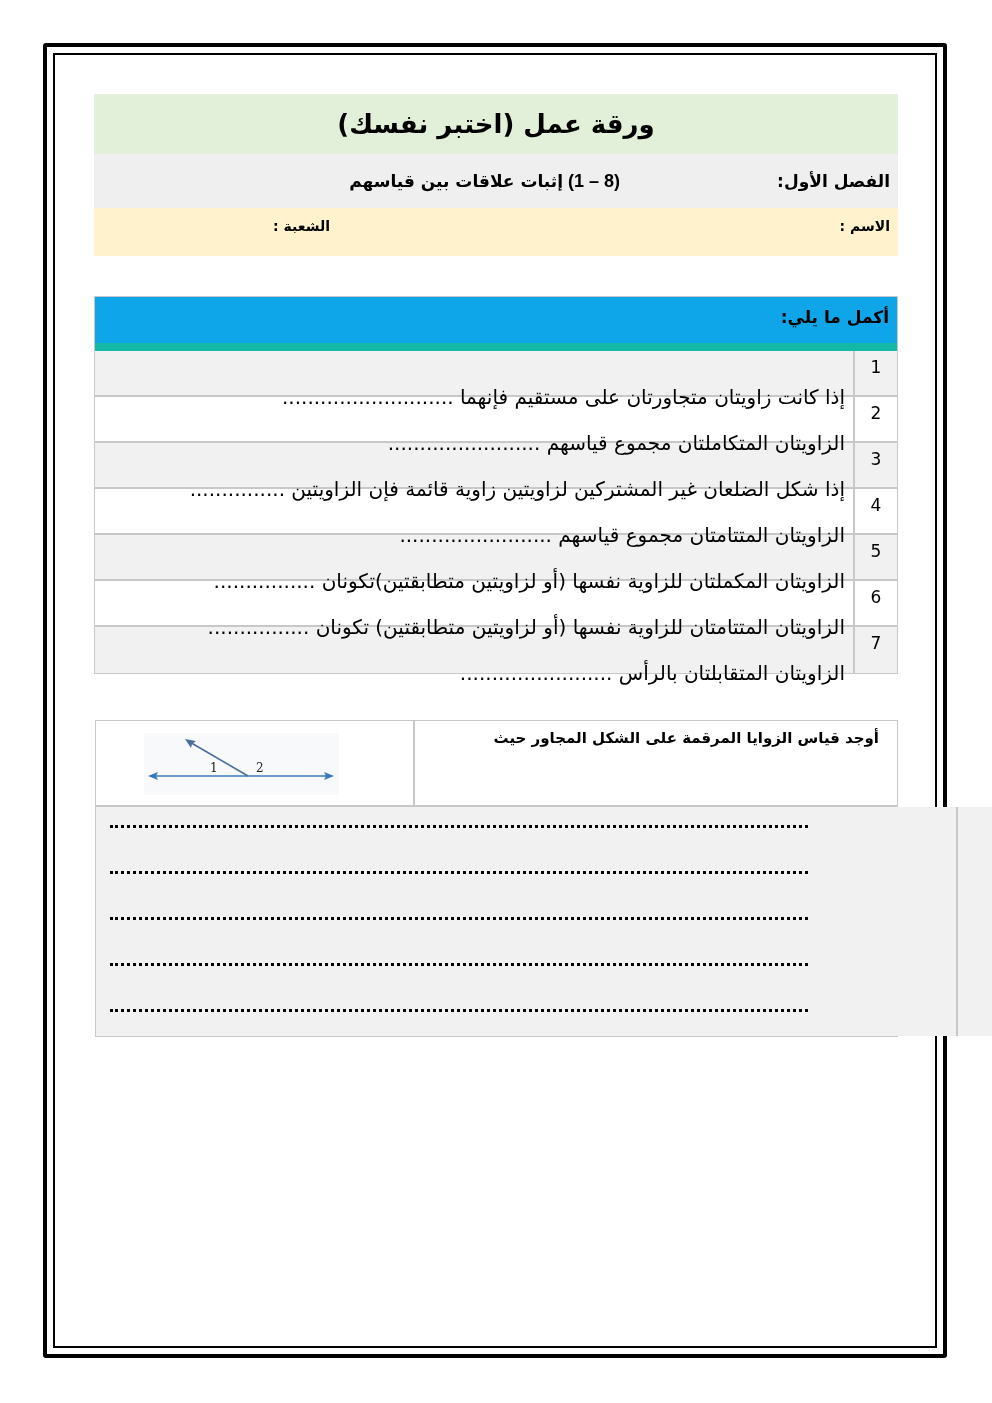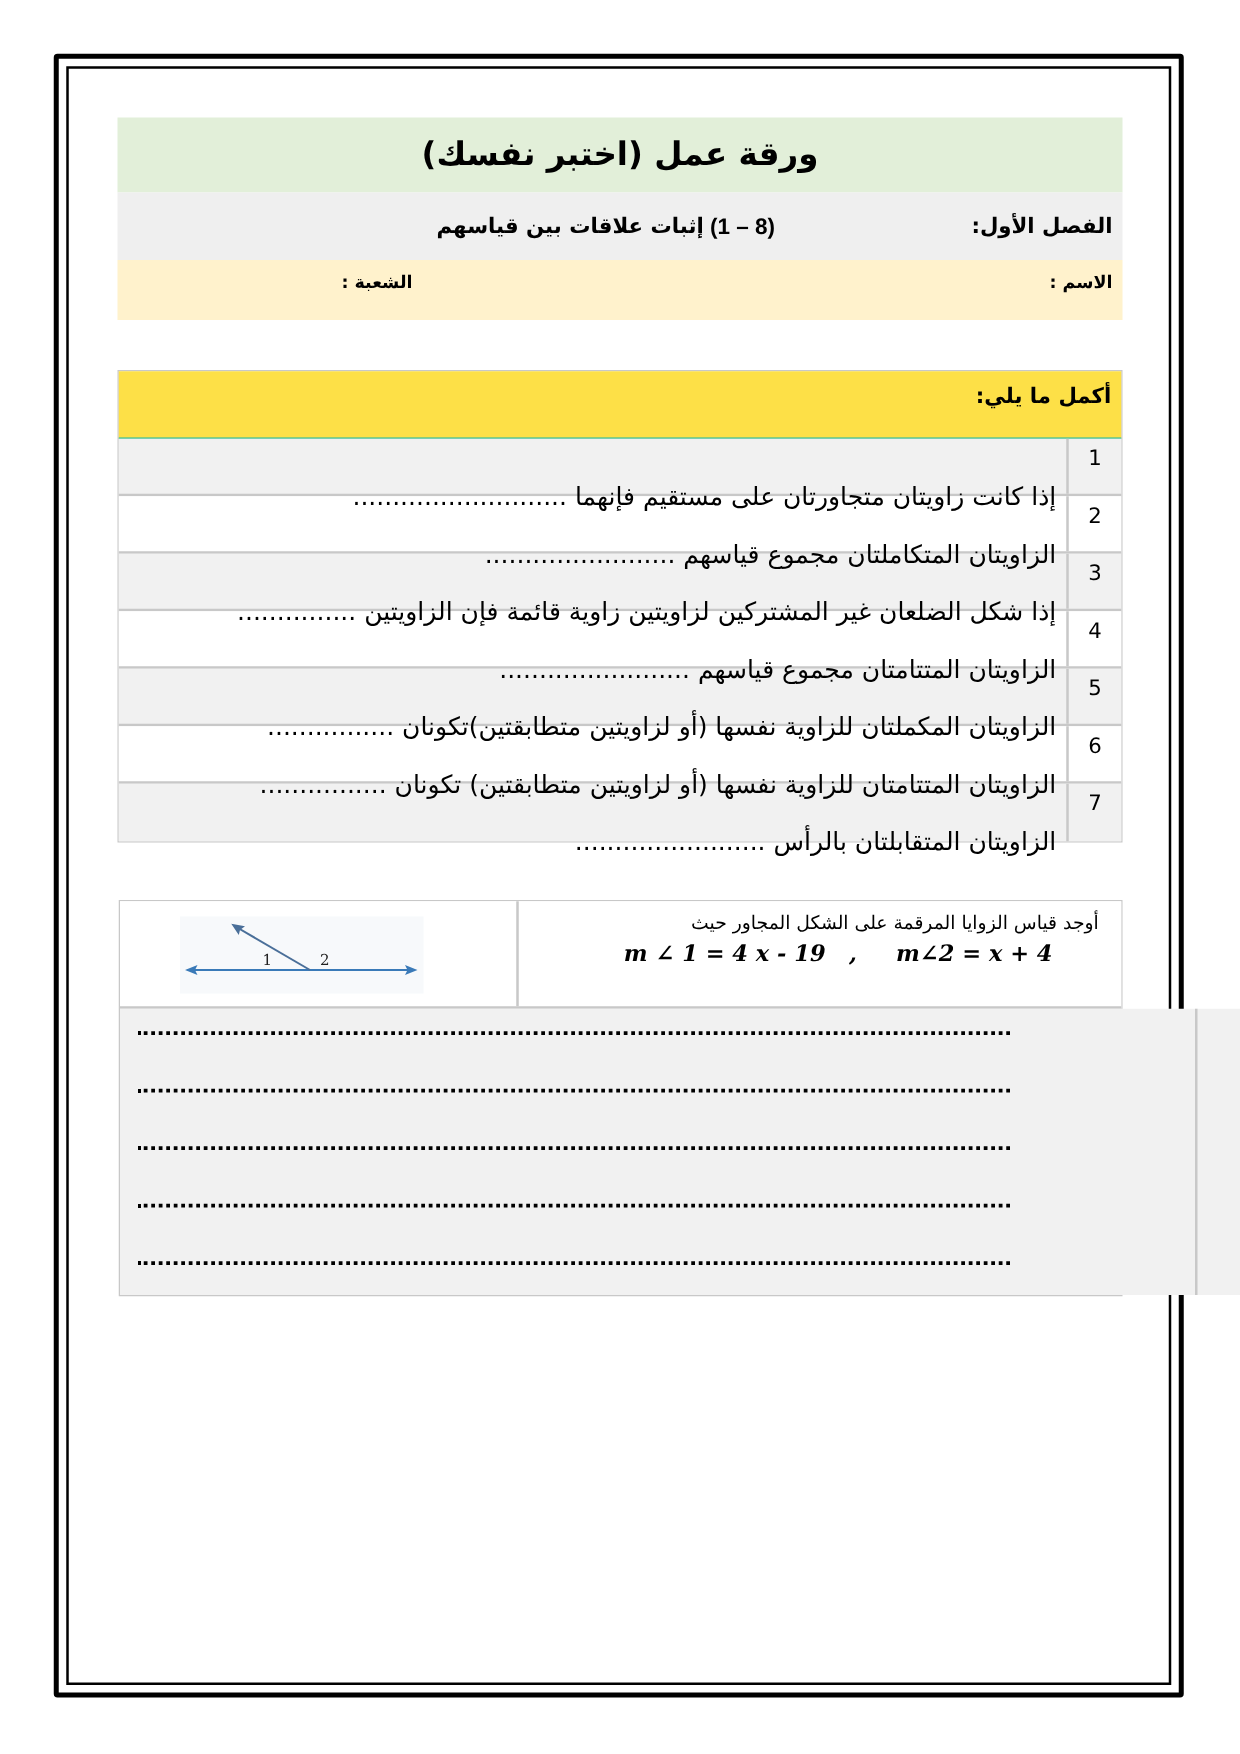--- a/index.html
+++ b/index.html
@@ -74,22 +74,22 @@
     .fill-table {
       position: absolute;
       left: 94px; top: 296px;
       width: 804px;
       border: 1px solid #c8c8c8;
       box-sizing: border-box;
       direction: rtl;
     }
     .fill-head {
       height: 54px;
-      background: #fde047;
-      border-bottom: 1px solid #14b8a6;
+      background: #0ea5e9;
+      border-bottom: 8px solid #14b8a6;
       font-weight: bold;
       font-size: 17px;
       padding: 10px 8px 0 0;
       box-sizing: border-box;
     }
     .fill-row {
       height: 46px;
       display: flex;
       border-bottom: 2px solid #c8c8c8;
       box-sizing: border-box;
@@ -143,21 +143,21 @@
     .prob-figure svg { position: absolute; left: 48px; top: 12px; }
     .prob-question {
       position: absolute;
       left: 321px; top: 0;
       width: 480px; height: 84px;
       direction: rtl;
     }
     .prob-question .q-text {
       position: absolute;
       right: 18px; top: 8px;
-      font-weight: normal;
+      font-weight: bold;
       font-size: 15px;
       white-space: nowrap;
     }
     .prob-question .q-eq {
       position: absolute;
       right: 55px; top: 32px;
       font-family: "DejaVu Serif", serif;
       font-style: italic;
       font-weight: bold;
       font-size: 18px;
@@ -254,21 +254,20 @@
         <polygon points="4,43 14,39 12,43 14,47" fill="#3a7ab8"></polygon>
         <polygon points="190,43 180,39 182,43 180,47" fill="#3a7ab8"></polygon>
         <line x1="104" y1="43" x2="44" y2="8" stroke="#4a6f99" stroke-width="1.6"></line>
         <polygon points="41,6 52,8 48,11 47,15" fill="#4a6f99"></polygon>
         <text x="66" y="39" font-family="DejaVu Serif, serif" font-size="12" fill="#222">1</text>
         <text x="112" y="39" font-family="DejaVu Serif, serif" font-size="12" fill="#222">2</text>
       </svg>
     </div>
     <div class="prob-question">
       <div class="q-text">أوجد قياس الزوايا المرقمة على الشكل المجاور حيث</div>
-      <div class="q-eq">m ∠ 1 = 4 x - 19   ,     m∠2 = x + 4</div>
     </div>
   </div>
   <div class="prob-solution">
     <div class="sol-label-cell">
       <span class="sol-label">الحل</span>
     </div>
     <div class="sol-line" style="top:18px;"></div>
     <div class="sol-line" style="top:64px;"></div>
     <div class="sol-line" style="top:110px;"></div>
     <div class="sol-line" style="top:156px;"></div>

